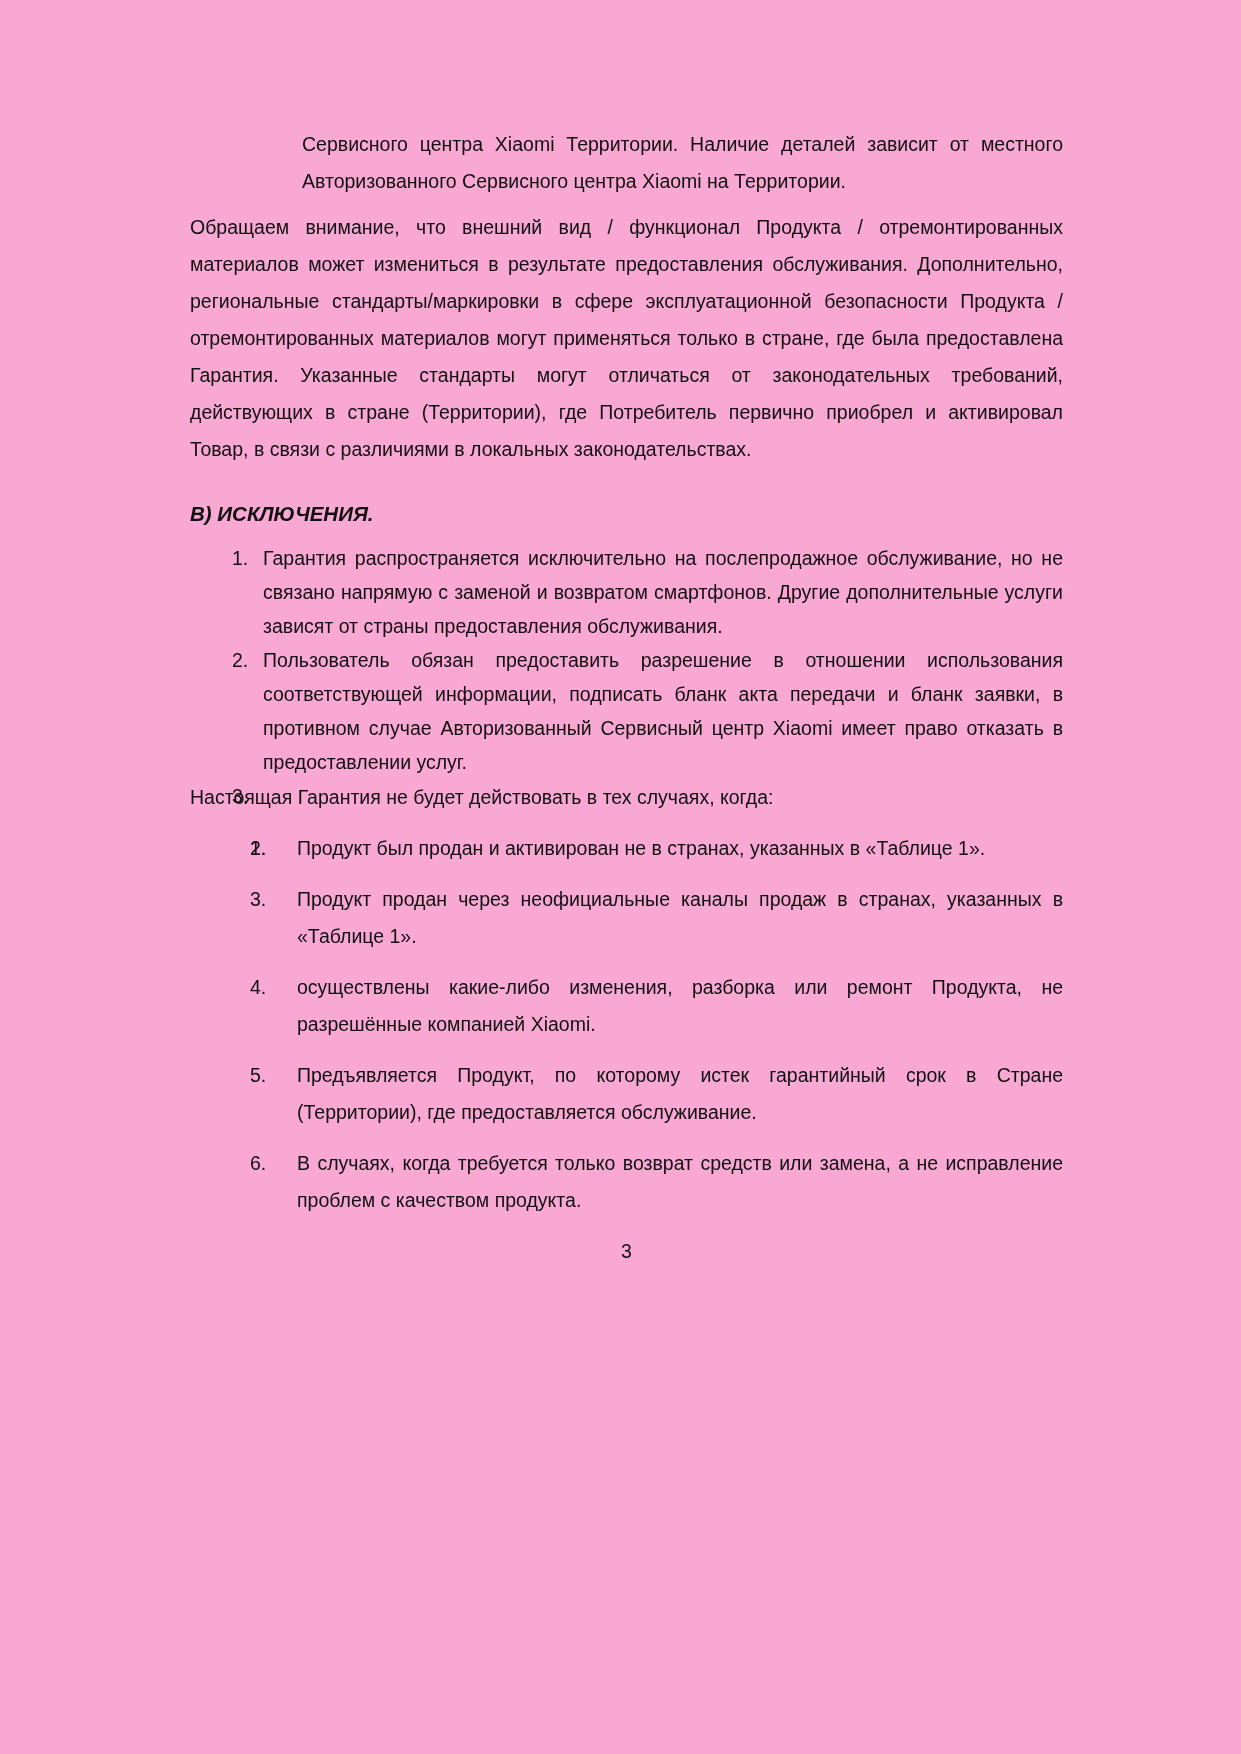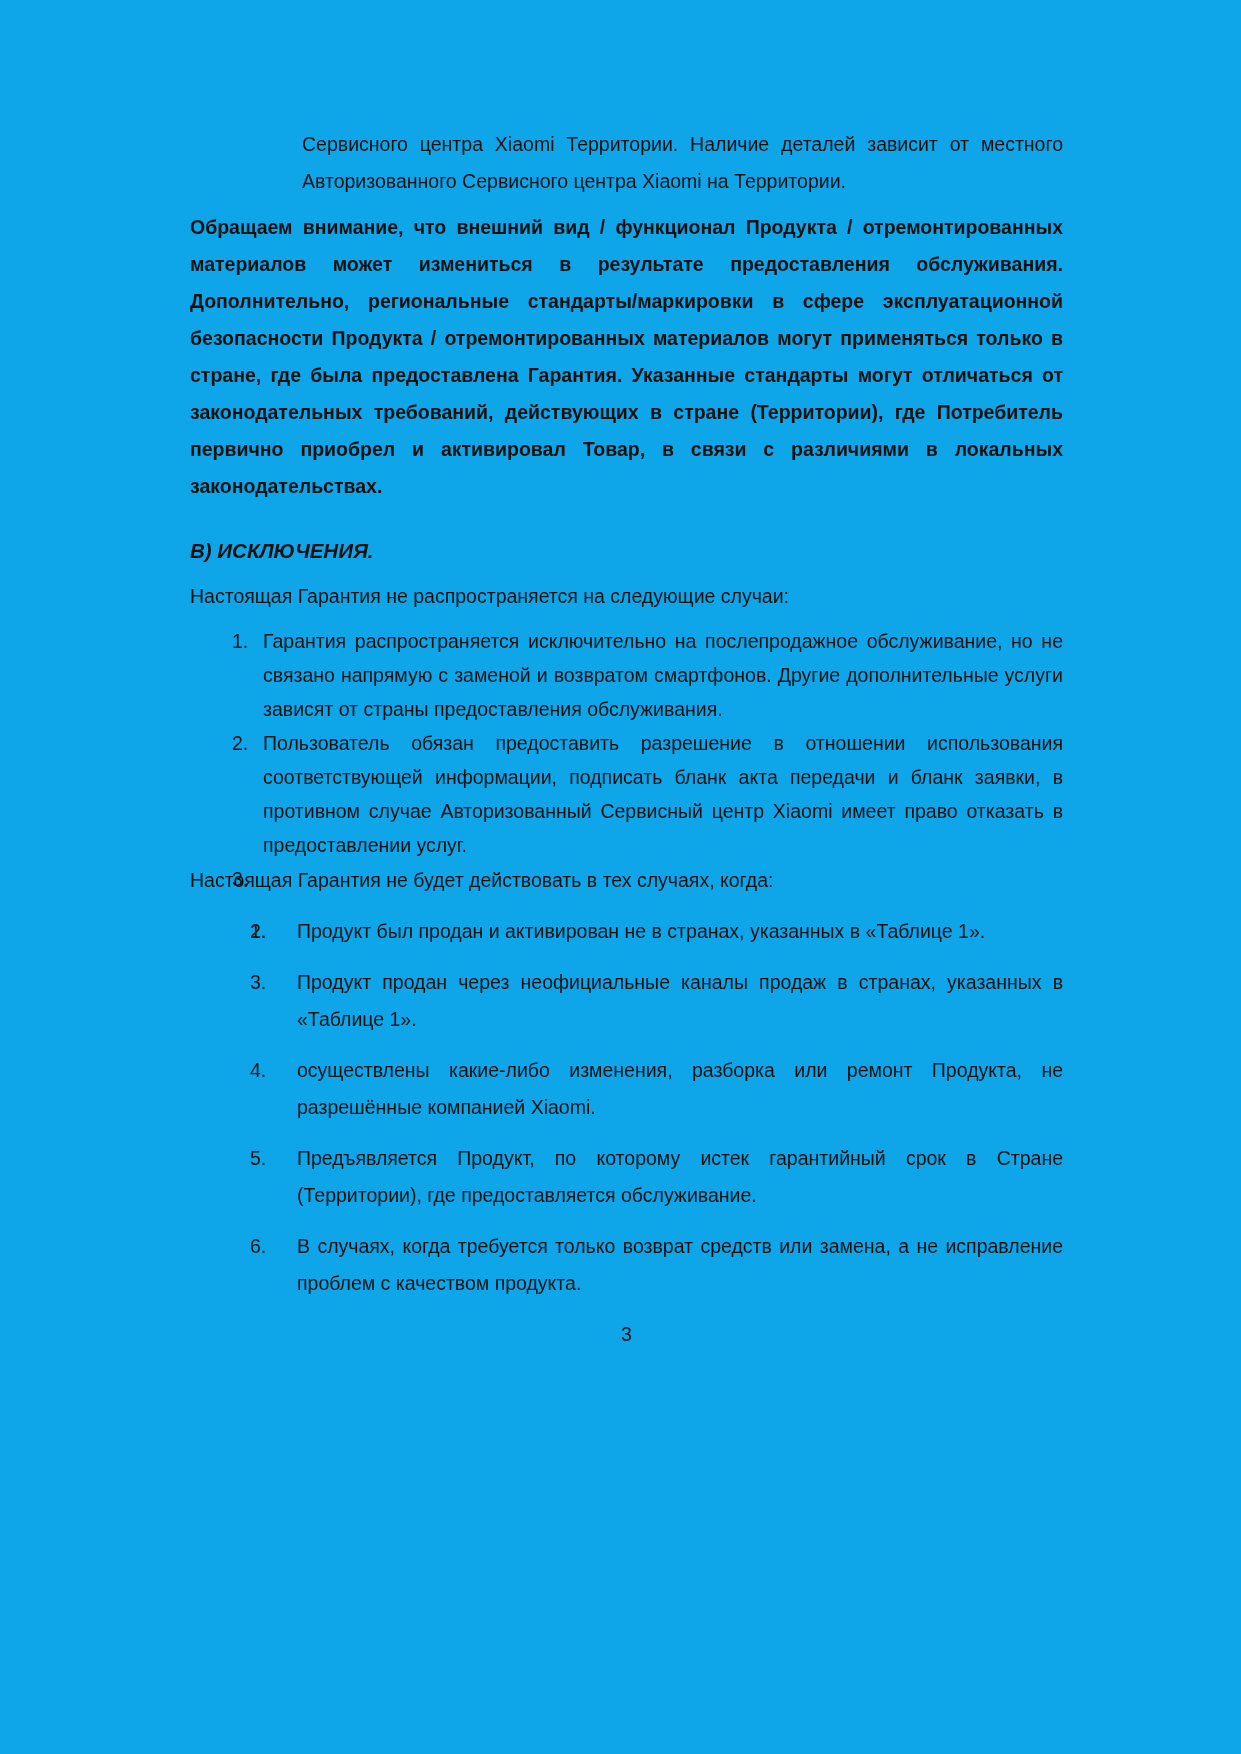--- a/index.html
+++ b/index.html
@@ -8,35 +8,34 @@
     width: 1241px;
     height: 1754px;
     position: relative;
     font-family: "Liberation Sans", sans-serif;
     color: #111111;
     overflow: hidden;
   }
   .page {
     width: 1241px;
     height: 1754px;
-    background: #0ea5e9;
+    background: #f9a8d4;
     padding: 126px 178px 40px 190px;
   }
   .body-text {
     font-size: 19.5px;
     line-height: 37px;
     text-align: justify;
   }
   .continuation {
     margin-left: 112px;
     margin-bottom: 9px;
   }
   .para-notice {
     margin-bottom: 27px;
-    font-weight: bold;
   }
   .section-heading {
     font-size: 20.5px;
     font-weight: bold;
     line-height: 37px;
     margin-bottom: 9px;
     text-align: left;
     font-style: italic;
   }
   .intro-line {
@@ -82,21 +81,20 @@
 <body>
 
 <div class="page">
 
   <p class="body-text continuation">Сервисного центра Xiaomi Территории. Наличие деталей зависит от местного Авторизованного Сервисного центра Xiaomi на Территории.</p>
 
   <p class="body-text para-notice">Обращаем внимание, что внешний вид / функционал Продукта / отремонтированных материалов может измениться в результате предоставления обслуживания. Дополнительно, региональные стандарты/маркировки в сфере эксплуатационной безопасности Продукта / отремонтированных материалов могут применяться только в стране, где была предоставлена Гарантия. Указанные стандарты могут отличаться от законодательных требований, действующих в стране (Территории), где Потребитель первично приобрел и активировал Товар, в связи с различиями в локальных законодательствах.</p>
 
   <h2 class="section-heading">В) ИСКЛЮЧЕНИЯ.</h2>
 
-  <p class="body-text intro-line">Настоящая Гарантия не распространяется на следующие случаи:</p>
 
   <ol class="body-text doc-list list-tight">
     <li>
       <span class="num">1.</span>
       <span>Гарантия распространяется исключительно на послепродажное обслуживание, но не связано напрямую с заменой и возвратом смартфонов. Другие дополнительные услуги зависят от страны предоставления обслуживания.</span>
     </li>
     <li>
       <span class="num">2.</span>
       <span>Пользователь обязан предоставить разрешение в отношении использования соответствующей информации, подписать бланк акта передачи и бланк заявки, в противном случае Авторизованный Сервисный центр Xiaomi имеет право отказать в предоставлении услуг.</span>
     </li>

